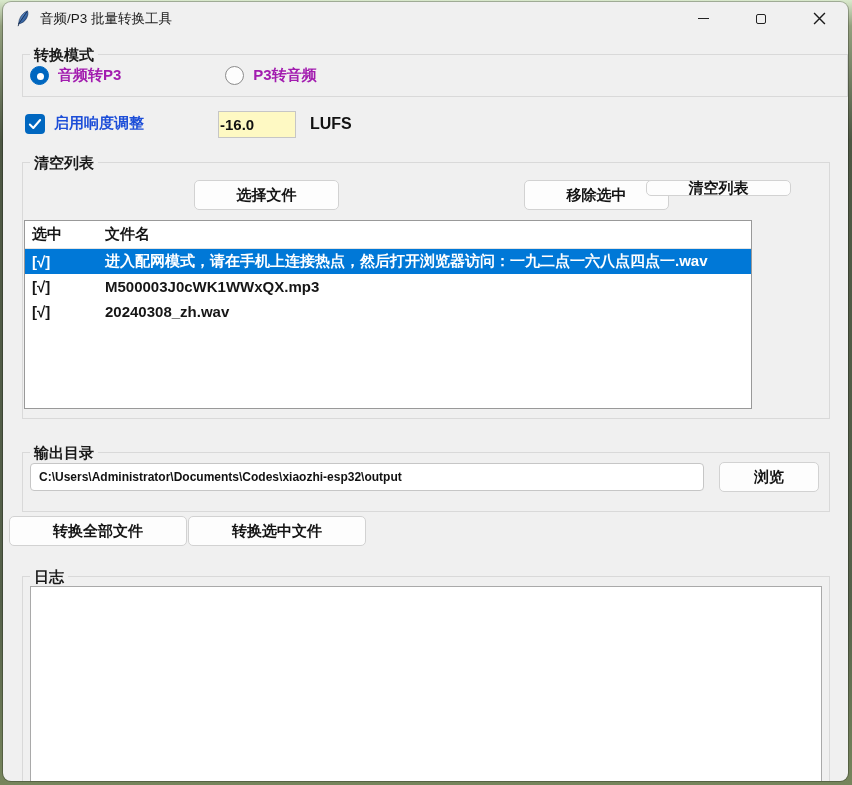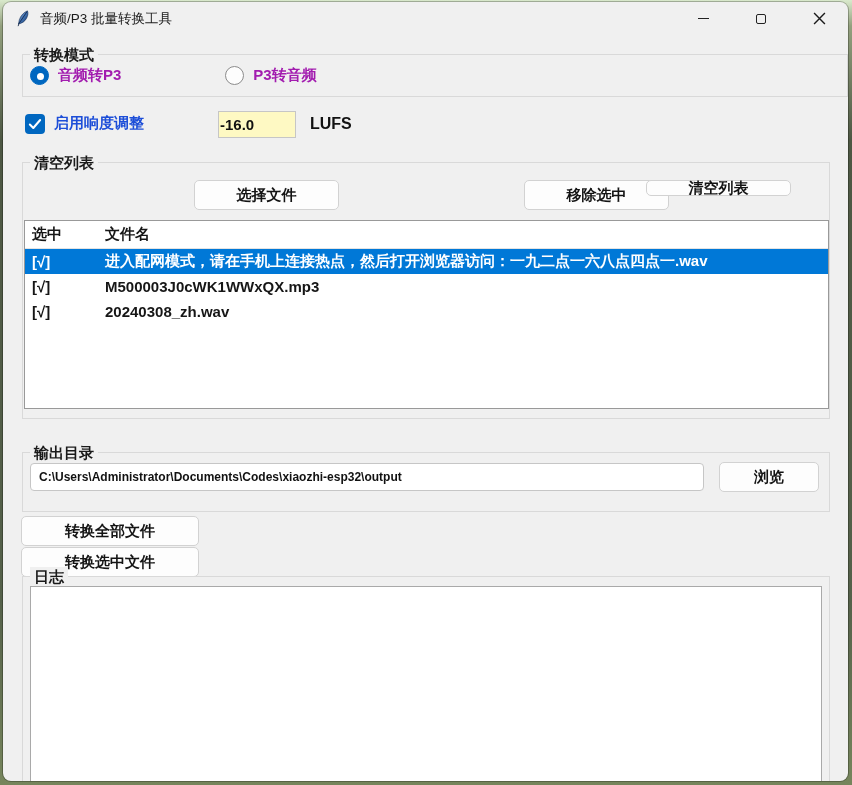--- a/index.html
+++ b/index.html
@@ -56,40 +56,40 @@
     background:#fdfdfd; border:1px solid #d2d2d2; border-radius:5px;
     font-family:"Liberation Sans", sans-serif; font-size:15px; font-weight:bold; color:#141414;
     display:flex; align-items:center; justify-content:center; cursor:default;
   }
   
   #input-group { left:19px; right:18px; top:160px; height:257px; }
   #btn-select { position:absolute; left:171px; top:17px; width:145px; height:30px; }
   #btn-remove { position:absolute; left:501px; top:17px; width:145px; height:30px; }
   #btn-clear  { position:absolute; left:623px; top:17px; width:145px; height:16px; }
   .filetable {
-    position:absolute; left:1px; top:57px; width:805px; height:189px;
+    position:absolute; left:1px; top:57px; width:728px; height:189px;
     background:#fff; border:1px solid #999; overflow:hidden;
   }
   .ft-header { display:flex; height:28px; align-items:center; border-bottom:1px solid #e3e3e3; background:#fff; }
   .ft-header .c1, .ft-row .c1 { width:76px; padding-left:7px; flex:0 0 auto; }
   .ft-header .c2, .ft-row .c2 { flex:1; padding-left:4px; white-space:nowrap; overflow:hidden; }
   .ft-header div { font-size:15px; font-weight:bold; color:#161616; }
   .ft-row { display:flex; height:25px; align-items:center; font-size:15px; font-weight:bold; color:#161616; cursor:default; }
   .ft-row.selected { background:#0078d7; color:#fff; }
   
   #output-group { left:19px; right:18px; top:450px; height:60px; }
   .path-entry {
     position:absolute; left:7px; top:10px; width:674px; height:28px;
     background:#fff; border:1px solid #c6c6c6; border-radius:4px;
     font-family:"Liberation Sans", sans-serif; font-size:12px; font-weight:bold; color:#111;
     padding:0 8px; outline:none;
   }
   #btn-browse { position:absolute; left:696px; top:9px; width:100px; height:30px; }
   
-  #action-row { position:absolute; left:18px; top:514px; display:flex; gap:1px;flex-direction:column; }
+  #action-row { position:absolute; left:6px; top:514px; display:flex; gap:1px; }
   #btn-convert-all { width:178px; height:30px; }
   #btn-convert-selected { width:178px; height:30px; }
   
   #log-group { left:19px; right:18px; top:574px; height:235px; }
   .log-area {
     position:absolute; left:7px; right:7px; top:9px; bottom:8px;
     background:#fff; border:1px solid #a9a9a9;
     font-family:"Liberation Sans", sans-serif; font-size:14px; color:#111;
     resize:none; outline:none; padding:4px 6px;
   }

